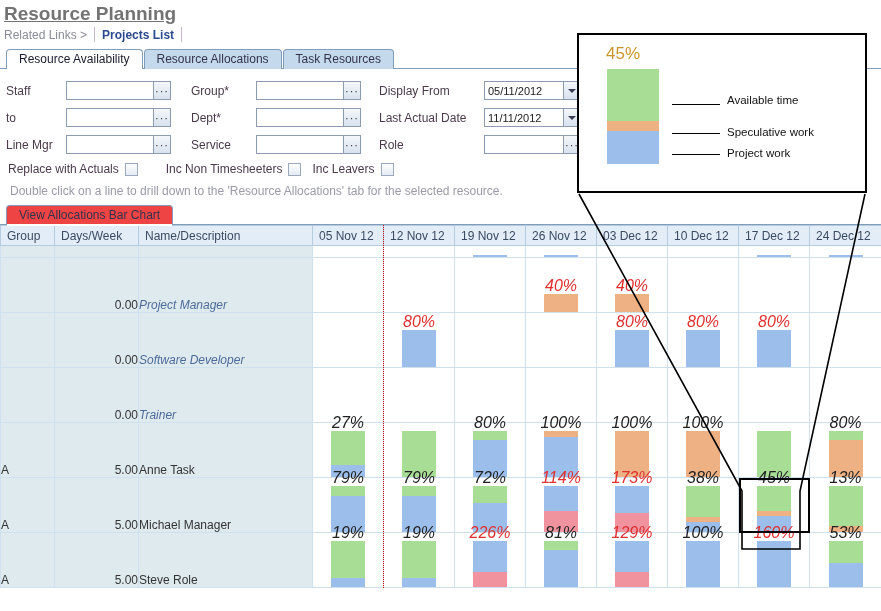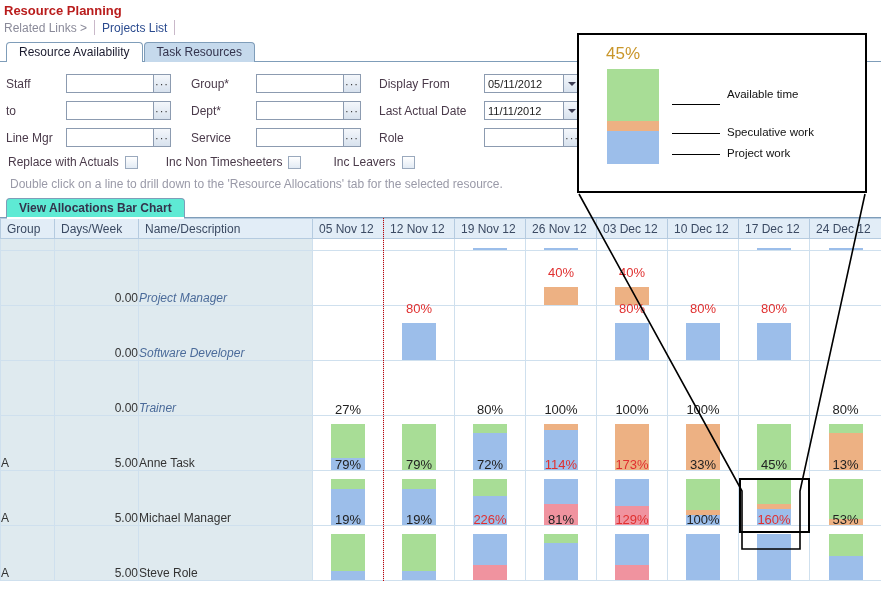--- a/index.html
+++ b/index.html
@@ -7,34 +7,34 @@
     margin: 0; padding: 0;
     width: 881px; height: 611px;
     background: #ffffff;
     font-family: "Liberation Sans", sans-serif;
     overflow: hidden;
   }
   #root { position: relative; width: 881px; height: 611px; }
 
   
   .page-title {
-    font-size: 13px; font-weight: bold; color: #b91c1c;
-    padding: 3px 0 0 4px; letter-spacing: 0px;
+    font-size: 19px; font-weight: bold; color: #737373;
+    padding: 3px 0 0 4px; letter-spacing: 0px; text-decoration: underline;
   }
   .related-links {
     padding: 2px 0 0 4px; font-size: 12px; color: #7b7b8c;
     display: flex; align-items: center; gap: 0px;
   }
   .related-links .rl-text { color: #8a8a99; }
   .related-links .divider {
     display: inline-block; width: 1px; height: 15px;
     background: #c9b8c9; margin: 0 7px;
   }
   .related-links .rl-link {
-    color: #2b4b8f; font-weight: normal; text-decoration: none; cursor: pointer;
+    color: #2b4b8f; font-weight: bold; text-decoration: none; cursor: pointer;
   }
 
   
   .tabbar {
     position: relative; margin: 6px 0 0 6px; height: 21px;
     display: flex; align-items: flex-end;
   }
   .tabbar::after {
     content: ""; position: absolute; left: -6px; right: -881px; bottom: 0;
     height: 1px; background: #7f9db9;
@@ -99,21 +99,21 @@
   .subtabbar::after {
     content: ""; position: absolute; left: -6px; right: -881px; bottom: 0;
     height: 1px; background: #7f9db9;
   }
   .subtab {
     height: 20px; line-height: 19px; padding: 0 12px;
     border: 1px solid #7f9db9; border-bottom: none; border-radius: 4px 4px 0 0;
     font-size: 12px; color: #33334d; background: #c5d9ec;
     margin-right: 1px; position: relative; z-index: 1; cursor: pointer; white-space: nowrap;
   }
-  .subtab.white { background: #5eead4; font-weight: bold; }
+  .subtab.white { background: #ef4444; }
   .subtab.white::after {
     content:""; position:absolute; left:0; right:0; bottom:-1px; height:2px; background:#fff;
   }
 
   
   .grid { position: relative; width: 881px; }
   table.g { border-collapse: collapse; width: 881px; table-layout: fixed; }
   table.g th {
     background: #e2edf7; border: 1px solid #b5cbe0;
     font-weight: normal; font-size: 12px; color: #3b4a63;
@@ -125,21 +125,21 @@
   td.lbl { background: #dfeaef; font-size: 12px; color: #333; vertical-align: middle; padding: 0 6px; }
   td.lbl.right { text-align: right; }
   td.name { background: #dfeaef; font-size: 12px; color: #333; vertical-align: middle; padding: 0 8px; }
   td.name.ital { font-style: italic; color: #4b6b9a; }
   td.cell { background: #ffffff; position: relative; }
 
   .bwrap {
     position: absolute; left: 0; right: 0; bottom: 0; top: 0;
     display: flex; flex-direction: column; align-items: center; justify-content: flex-end;
   }
-  .blabel { font-size: 13px; line-height: 12px; margin-bottom: 8px; }
+  .blabel { font-size: 16px; line-height: 12px; margin-bottom: 2px; font-style: italic; }
   .blabel.red { color: #e03030; }
   .blabel.blk { color: #222222; }
   .bar { width: 34px; display: flex; flex-direction: column; }
   .seg { width: 100%; }
   .seg.avail { background: #a8dd96; }
   .seg.spec  { background: #edb183; }
   .seg.proj  { background: #9cbeea; }
   .seg.over  { background: #f0939f; }
 
   
@@ -178,20 +178,21 @@
 
   <div class="related-links">
     <span class="rl-text">Related Links &gt;</span>
     <span class="divider"></span>
     <a class="rl-link">Projects List</a>
     <span class="divider"></span>
   </div>
 
   <div class="tabbar">
     <div class="tab active">Resource Availability</div>
+    <div class="tab">Resource Allocations</div>
     <div class="tab">Task Resources</div>
   </div>
 
   <div class="filter-panel">
 
     <div class="frow">
       <div class="flabel" style="width:60px">Staff</div>
       <div class="fld" style="width:105px">
         <input class="inp" style="width: 86px;" value="">
         <div class="ell">···</div>
@@ -250,21 +251,21 @@
 
     <div class="chk-row">
       <div class="chk-item">
         <span>Replace with Actuals</span>
         <span class="chk"></span>
       </div>
       <div class="chk-item" style="margin-left:28px">
         <span>Inc Non Timesheeters</span>
         <span class="chk"></span>
       </div>
-      <div class="chk-item" style="margin-left:32px">
+      <div class="chk-item" style="margin-left:11px">
         <span>Inc Leavers</span>
         <span class="chk"></span>
       </div>
     </div>
 
     <div class="hint">Double click on a line to drill down to the 'Resource Allocations' tab for the selected resource.</div>
   </div>
 
   <div class="subtabbar">
     <div class="subtab white">View Allocations Bar Chart</div>
@@ -534,21 +535,21 @@
               <div class="bwrap">
                 <div class="blabel red">173%</div>
                 <div class="bar">
                   <div class="seg proj" style="height: 26.68px;"></div>
                   <div class="seg over" style="height: 19.32px;"></div>
                 </div>
               </div>
             </td>
             <td class="cell">
               <div class="bwrap">
-                <div class="blabel blk">33%</div>
+                <div class="blabel blk">38%</div>
                 <div class="bar">
                   <div class="seg avail" style="height: 30.82px;"></div>
                   <div class="seg spec" style="height: 5.52px;"></div>
                   <div class="seg proj" style="height: 9.66px;"></div>
                 </div>
               </div>
             </td>
             <td class="cell">
               <div class="bwrap">
                 <div class="blabel blk">45%</div>
@@ -658,21 +659,21 @@
 
   <div class="callout">
     <div class="c-pct">45%</div>
     <div class="c-bar">
       <div class="seg avail" id="co-avail" style="height: 52.25px;"></div>
       <div class="seg spec" id="co-spec" style="height: 9.5px;"></div>
       <div class="seg proj" id="co-proj" style="height: 33.25px;"></div>
     </div>
 
     <div class="c-line" style="left:93px; top:69px; width:48px;"></div>
-    <div class="c-leg" style="left:148px; top:53px;">Available time</div>
+    <div class="c-leg" style="left:148px; top:59px;">Available time</div>
 
     <div class="c-line" style="left:93px; top:98px; width:48px;"></div>
     <div class="c-leg" style="left:148px; top:91px;">Speculative work</div>
 
     <div class="c-line" style="left:93px; top:119px; width:48px;"></div>
     <div class="c-leg" style="left:148px; top:112px;">Project work</div>
   </div>
 
 </div>
 

